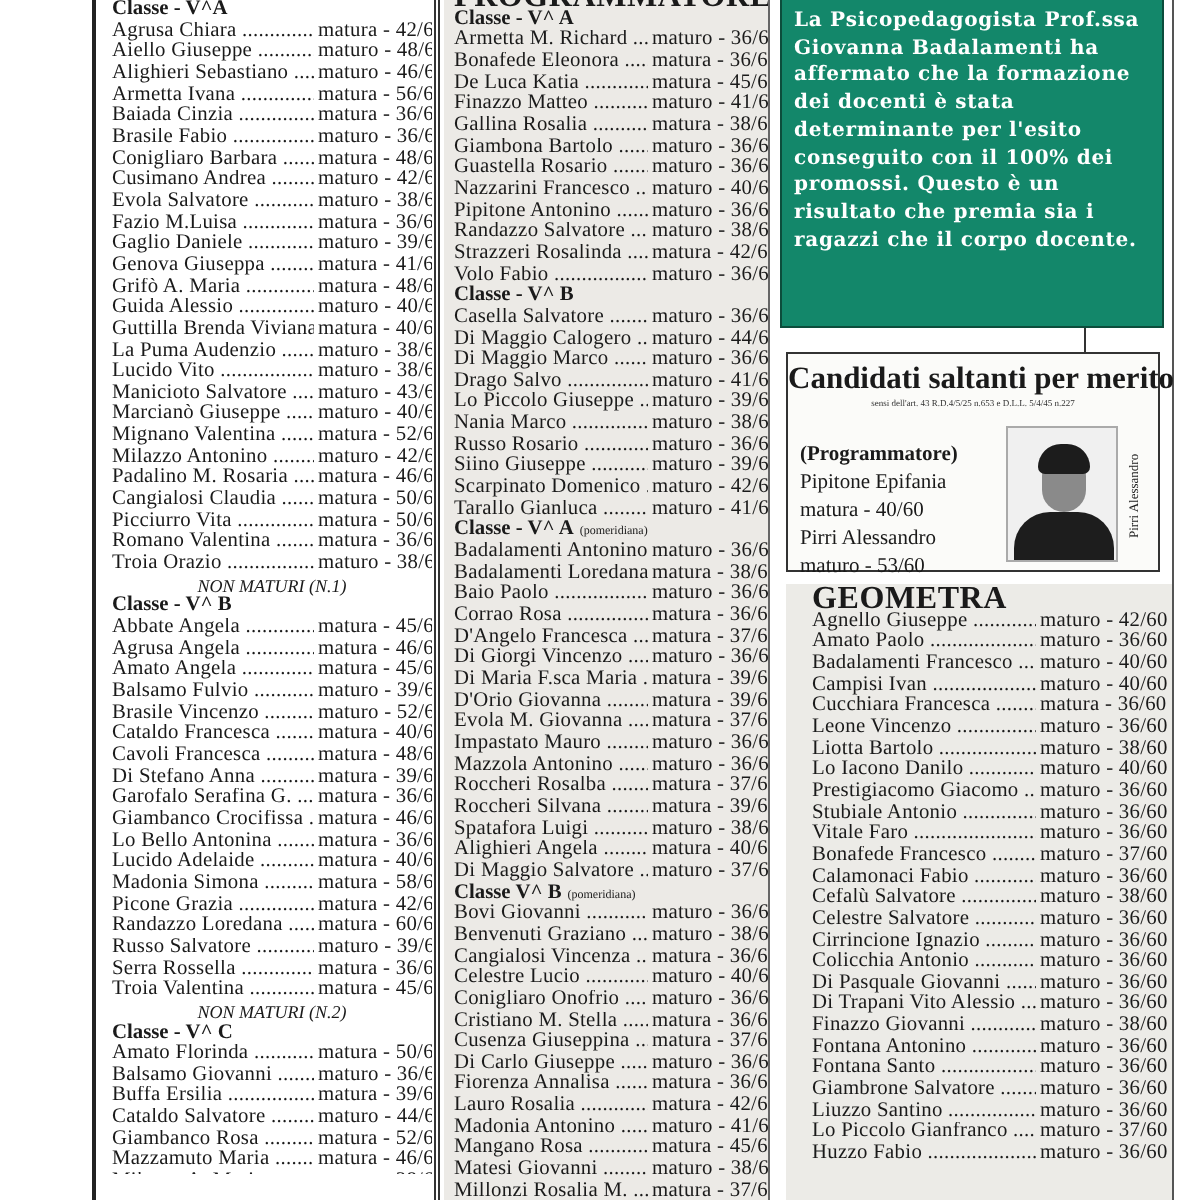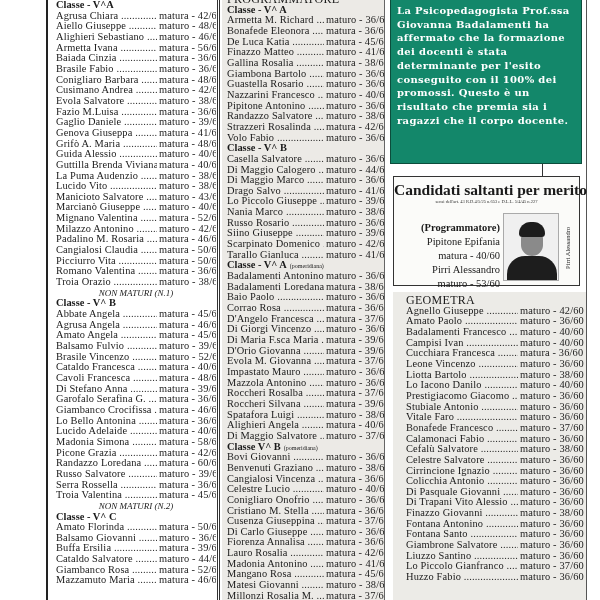--- a/index.html
+++ b/index.html
@@ -23,21 +23,21 @@
          line-height: 10.66px; height: 10.66px; letter-spacing: 0.15px; }
   .row .name { overflow: hidden; flex: 1 1 auto; }
   .row .name::after { content: " ........................................................"; }
   .row .grade { flex: 0 0 auto; padding-left: 2px; }
   .col-left .row .grade { width: 59px; }
   .col-mid .row .grade { width: 56px; }
 
   .heading { font-size: 10.4px; line-height: 10.66px; height: 10.66px; font-weight: bold; white-space: nowrap; }
   .heading .sub { font-size: 6px; font-weight: normal; margin-left: 3px; }
   .note { font-size: 9px; line-height: 10.66px; height: 10.66px; font-style: italic; white-space: nowrap; text-align: center; }
-  .section-title { font-size: 12px; line-height: 10.66px; height: 10.66px; font-weight: normal;
+  .section-title { font-size: 16px; line-height: 10.66px; height: 10.66px; font-weight: bold;
                    letter-spacing: 0.3px; white-space: nowrap; }
 
   .col-left .list { padding-top: 0px; }
   .col-mid .list { padding: 0 4px 0 5px; }
 
   
   .green-box { position: absolute; left: 0; top: -6px; width: 192px; height: 170px; background: #13876a;
                border: 1px solid #0c4d3c; color: #ffffff; padding: 9px 6px 0 6px;
                font-family: "DejaVu Serif", "Liberation Serif", serif; font-weight: bold;
                font-size: 10px; line-height: 13.7px; letter-spacing: 0.35px; }
@@ -45,21 +45,21 @@
   .green-right-line { position: absolute; left: 196px; top: 0; width: 1px; height: 600px; background: #555; }
   .green-under-line { position: absolute; left: 152px; top: 164px; width: 1px; height: 14px; background: #333; }
 
   
   .cand-box { position: absolute; left: 3px; top: 176px; width: 187px; height: 110px; background: #fbfbf9;
               border: 1px solid #333; }
   .cand-title { position: absolute; left: 0; top: 4px; width: 100%; text-align: left; font-weight: bold;
                 font-size: 15.5px; line-height: 17px; white-space: nowrap; }
   .cand-law { position: absolute; left: 0; top: 22px; width: 100%; text-align: center; font-size: 4.5px;
               line-height: 6px; white-space: nowrap; color: #333; }
-  .cand-text { position: absolute; left: 6px; top: 44px; width: 100px; text-align: right; font-size: 10.5px;
+  .cand-text { position: absolute; left: 6px; top: 44px; width: 100px; text-align: left; font-size: 10.5px;
                line-height: 14px; }
   .cand-text .prog { font-weight: bold; }
   .photo { position: absolute; left: 109px; top: 36px; width: 56px; height: 68px; border: 1px solid #aaa;
            background: #f0f0f0; overflow: hidden; }
   .photo .hair { position: absolute; left: 15px; top: 8px; width: 26px; height: 15px; background: #1c1c1c;
                  border-radius: 13px 13px 4px 4px; }
   .photo .face { position: absolute; left: 17px; top: 14px; width: 22px; height: 28px; background: #8a8a8a;
                  border-radius: 10px 10px 11px 11px; }
   .photo .body { position: absolute; left: 3px; top: 42px; width: 50px; height: 30px; background: #1d1d1d;
                  border-radius: 18px 18px 0 0; }

